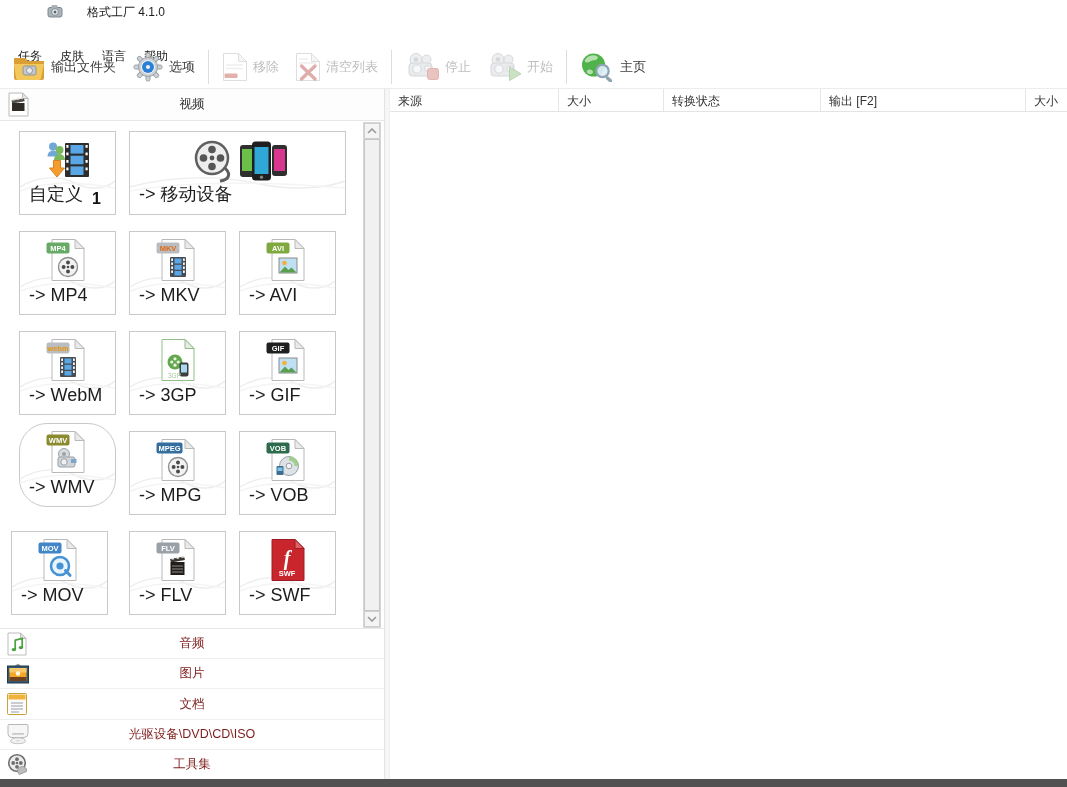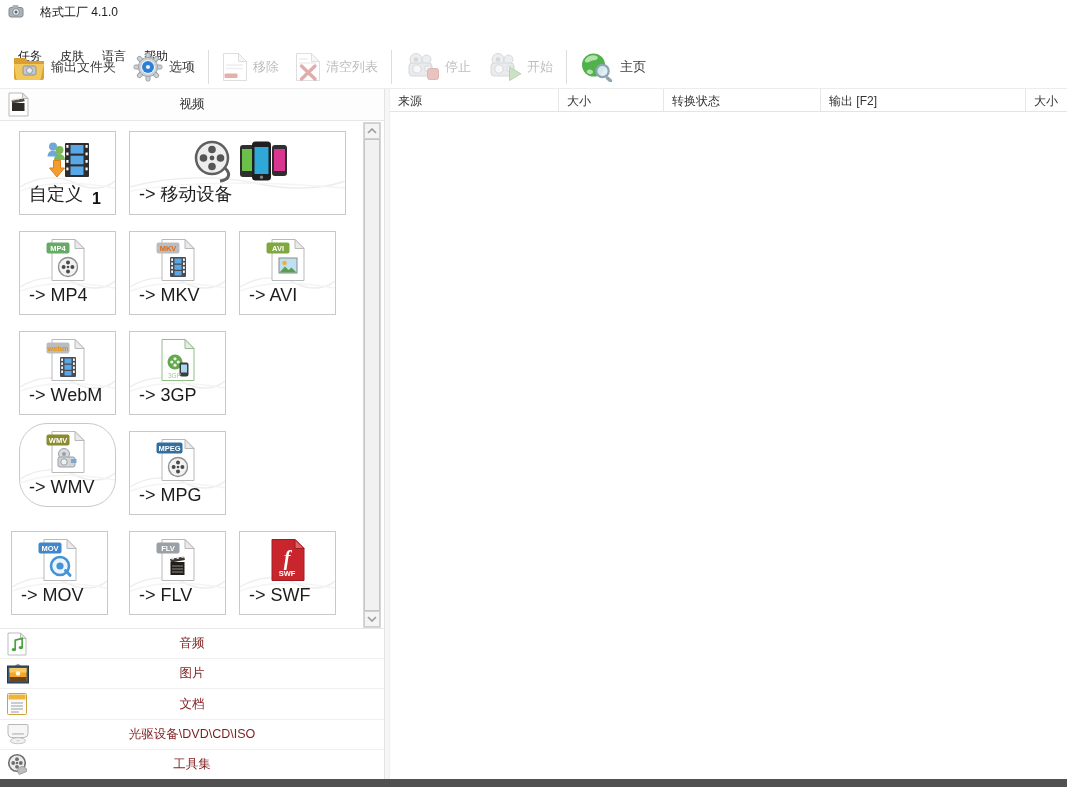--- a/index.html
+++ b/index.html
@@ -2,21 +2,21 @@
 <html><head>
 <meta charset="utf-8">
 <style>
   * { box-sizing: border-box; }
   html,body { margin:0; padding:0; }
   body {
     width:1067px; height:787px; position:relative; overflow:hidden;
     background:#ffffff; color:#2b2b2b;
     font-family:"Liberation Sans", sans-serif; font-size:12px;
   }
-  .titlebar { height:25px; display:flex; align-items:center; padding-left:8px; gap:16px; background:#fff; }
+  .titlebar { height:25px; display:flex; align-items:center; padding-left:8px; gap:24px; background:#fff;margin-left:39px; }
   .titlebar .title { font-size:12px; color:#1c1c1c; }
   .menubar { height:21px; display:flex; align-items:flex-start; padding-left:9px; background:#fff; }
   .mi { padding:3px 9px; font-size:12px; color:#222; cursor:default;margin-top:20px; }
   .toolbar { height:43px; display:flex; align-items:center; padding-left:4px; background:#fff; border-bottom:1px solid #ececec; }
   .tbtn { display:flex; align-items:center; gap:5px; padding:0 8px; height:38px; font-size:13px; color:#3c3c3c; cursor:default; }
   .tbtn .ticon { display:inline-flex; align-items:center; }
   .tbtn.disabled { color:#bdbdbd; }
   .tbtn.disabled .ticon { filter:opacity(.5) saturate(.75); }
   .tsep { width:1px; height:34px; background:#ddd; margin:0 5px; }
   .main { position:absolute; top:89px; left:0; right:0; bottom:8px; display:flex; }
@@ -364,20 +364,36 @@
               <circle cx="20" cy="21.8" r="1.6" fill="#eaf3e6"></circle>
               <circle cx="20" cy="28.2" r="1.6" fill="#eaf3e6"></circle>
               <circle cx="16.8" cy="25" r="1.6" fill="#eaf3e6"></circle>
               <circle cx="23.2" cy="25" r="1.6" fill="#eaf3e6"></circle>
               <rect x="24.5" y="25.5" width="9" height="14" rx="2" fill="#3d3d3d"></rect>
               <rect x="26" y="27.5" width="6" height="8" fill="#a8d8f0"></rect>
               <text x="13" y="41" font-family="Liberation Sans, sans-serif" font-size="6.5" fill="#a5c69c">3GP</text>
             </svg></span>
           <span class="clabel">-&gt; 3GP</span>
         </div>
+        <div class="card" style="left: 239px; top: 210px;">
+          <svg class="wave" viewBox="0 0 97 20" preserveAspectRatio="none">
+            <path d="M0 15 C 20 3 42 4 56 11 S 86 18 97 9" stroke="#ededed" stroke-width="1.4" fill="none"></path>
+            <path d="M0 19 C 26 9 58 9 97 16" stroke="#f4f4f4" stroke-width="1.4" fill="none"></path>
+          </svg>
+          <span class="cicon"><svg width="46" height="46" viewBox="0 0 46 46" xmlns="http://www.w3.org/2000/svg">
+              <path d="M7 2.5h23l9 9V43.5H7z" fill="#fff" stroke="#b9b9b9"></path>
+              <path d="M30 2.5l9 9h-9z" fill="#eaeaea" stroke="#b9b9b9"></path>
+              <rect x="1.5" y="5.5" width="23" height="11" rx="2" fill="#1f1f1f"></rect>
+              <text x="13" y="14" font-family="Liberation Sans, sans-serif" font-size="7.5" font-weight="bold" fill="#fff" text-anchor="middle">GIF</text>
+              <rect x="14" y="21" width="18" height="15" fill="#bfe0f2" stroke="#8a8a8a"></rect>
+              <circle cx="19.5" cy="26" r="2.3" fill="#f2b136"></circle>
+              <path d="M14.5 35.5l5.5-6 3.5 3.5 3-2.5 5 5z" fill="#5c9e50"></path>
+            </svg></span>
+          <span class="clabel">-&gt; GIF</span>
+        </div>
         <div class="card" style="left: 19px; top: 302px; border-radius: 28px;">
           <svg class="wave" viewBox="0 0 97 20" preserveAspectRatio="none">
             <path d="M0 15 C 20 3 42 4 56 11 S 86 18 97 9" stroke="#ededed" stroke-width="1.4" fill="none"></path>
             <path d="M0 19 C 26 9 58 9 97 16" stroke="#f4f4f4" stroke-width="1.4" fill="none"></path>
           </svg>
           <span class="cicon"><svg width="46" height="46" viewBox="0 0 46 46" xmlns="http://www.w3.org/2000/svg">
               <path d="M7 2.5h23l9 9V43.5H7z" fill="#fff" stroke="#b9b9b9"></path>
               <path d="M30 2.5l9 9h-9z" fill="#eaeaea" stroke="#b9b9b9"></path>
               <rect x="1.5" y="5.5" width="23" height="11" rx="2" fill="#8a8a2e"></rect>
               <text x="13" y="14" font-family="Liberation Sans, sans-serif" font-size="7.5" font-weight="bold" fill="#fff" text-anchor="middle">WMV</text>
@@ -400,20 +416,38 @@
               <rect x="1.5" y="5.5" width="26" height="11" rx="2" fill="#336e9e"></rect>
               <text x="14.5" y="14" font-family="Liberation Sans, sans-serif" font-size="7.5" font-weight="bold" fill="#fff" text-anchor="middle">MPEG</text>
               <circle cx="23" cy="30" r="9.5" fill="#f2f2f2" stroke="#8f8f8f" stroke-width="1.4"></circle>
               <circle cx="23" cy="25.6" r="2" fill="#4a4a4a"></circle>
               <circle cx="23" cy="34.4" r="2" fill="#4a4a4a"></circle>
               <circle cx="18.6" cy="30" r="2" fill="#4a4a4a"></circle>
               <circle cx="27.4" cy="30" r="2" fill="#4a4a4a"></circle>
               <circle cx="23" cy="30" r="1.3" fill="#4a4a4a"></circle>
             </svg></span>
           <span class="clabel">-&gt; MPG</span>
+        </div>
+        <div class="card" style="left: 239px; top: 310px;">
+          <svg class="wave" viewBox="0 0 97 20" preserveAspectRatio="none">
+            <path d="M0 15 C 20 3 42 4 56 11 S 86 18 97 9" stroke="#ededed" stroke-width="1.4" fill="none"></path>
+            <path d="M0 19 C 26 9 58 9 97 16" stroke="#f4f4f4" stroke-width="1.4" fill="none"></path>
+          </svg>
+          <span class="cicon"><svg width="46" height="46" viewBox="0 0 46 46" xmlns="http://www.w3.org/2000/svg">
+              <path d="M7 2.5h23l9 9V43.5H7z" fill="#fff" stroke="#b9b9b9"></path>
+              <path d="M30 2.5l9 9h-9z" fill="#eaeaea" stroke="#b9b9b9"></path>
+              <rect x="1.5" y="5.5" width="23" height="11" rx="2" fill="#2e6b4c"></rect>
+              <text x="13" y="14" font-family="Liberation Sans, sans-serif" font-size="7.5" font-weight="bold" fill="#fff" text-anchor="middle">VOB</text>
+              <circle cx="24" cy="29" r="9.5" fill="#dde2e6" stroke="#98a0a8"></circle>
+              <path d="M24 19.5a9.5 9.5 0 0 1 9.5 9.5h-4a5.5 5.5 0 0 0-5.5-5.5z" fill="#9fd08a"></path>
+              <circle cx="24" cy="29" r="2.8" fill="#f4f6f8" stroke="#98a0a8"></circle>
+              <rect x="11.5" y="29" width="7" height="9" rx="1" fill="#3b6e8f"></rect>
+              <rect x="12.5" y="30.5" width="5" height="3.5" fill="#7fc3e8"></rect>
+            </svg></span>
+          <span class="clabel">-&gt; VOB</span>
         </div>
         <div class="card" style="left: 11px; top: 410px;">
           <svg class="wave" viewBox="0 0 97 20" preserveAspectRatio="none">
             <path d="M0 15 C 20 3 42 4 56 11 S 86 18 97 9" stroke="#ededed" stroke-width="1.4" fill="none"></path>
             <path d="M0 19 C 26 9 58 9 97 16" stroke="#f4f4f4" stroke-width="1.4" fill="none"></path>
           </svg>
           <span class="cicon"><svg width="46" height="46" viewBox="0 0 46 46" xmlns="http://www.w3.org/2000/svg">
               <path d="M7 2.5h23l9 9V43.5H7z" fill="#fff" stroke="#b9b9b9"></path>
               <path d="M30 2.5l9 9h-9z" fill="#eaeaea" stroke="#b9b9b9"></path>
               <rect x="1.5" y="5.5" width="23" height="11" rx="2" fill="#4086c8"></rect>

